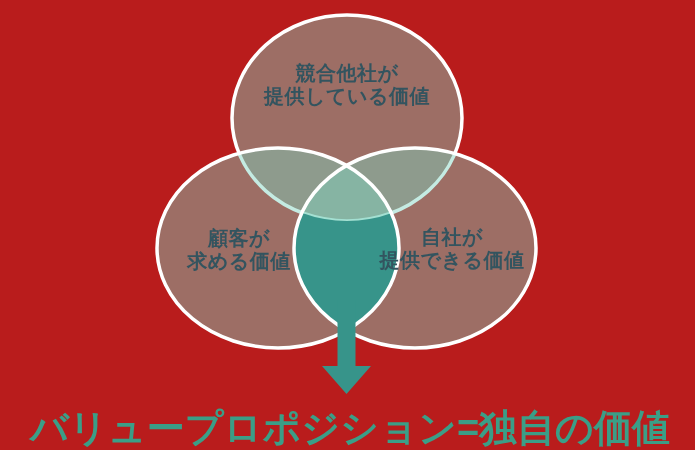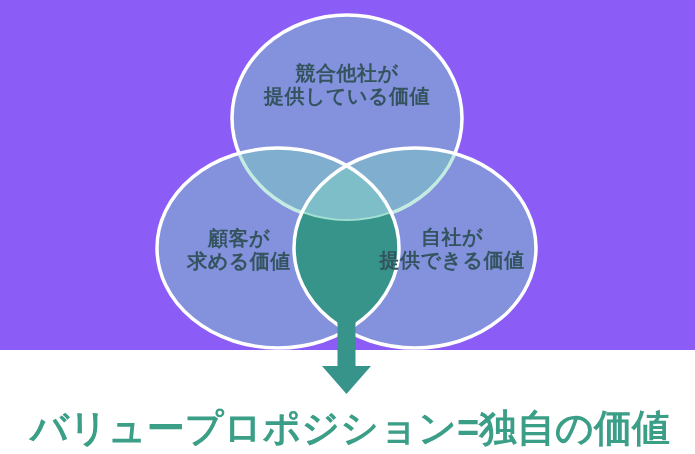--- a/index.html
+++ b/index.html
@@ -7,22 +7,22 @@
     padding: 0;
     background: #ffffff;
     width: 695px;
     height: 454px;
     overflow: hidden;
     font-family: "Liberation Sans", "DejaVu Sans", sans-serif;
   }
   .stage {
     position: relative;
     width: 695px;
-    height: 350px;
-    background: #8b5cf6;
+    height: 450px;
+    background: #b91c1c;
   }
   svg { display: block; }
   .circle-label {
     font-family: "Liberation Sans", "DejaVu Sans", sans-serif;
     font-weight: bold;
     font-size: 20px;
     letter-spacing: 0.5px;
   }
   .main-title {
     font-family: "Liberation Sans", "DejaVu Sans", sans-serif;

